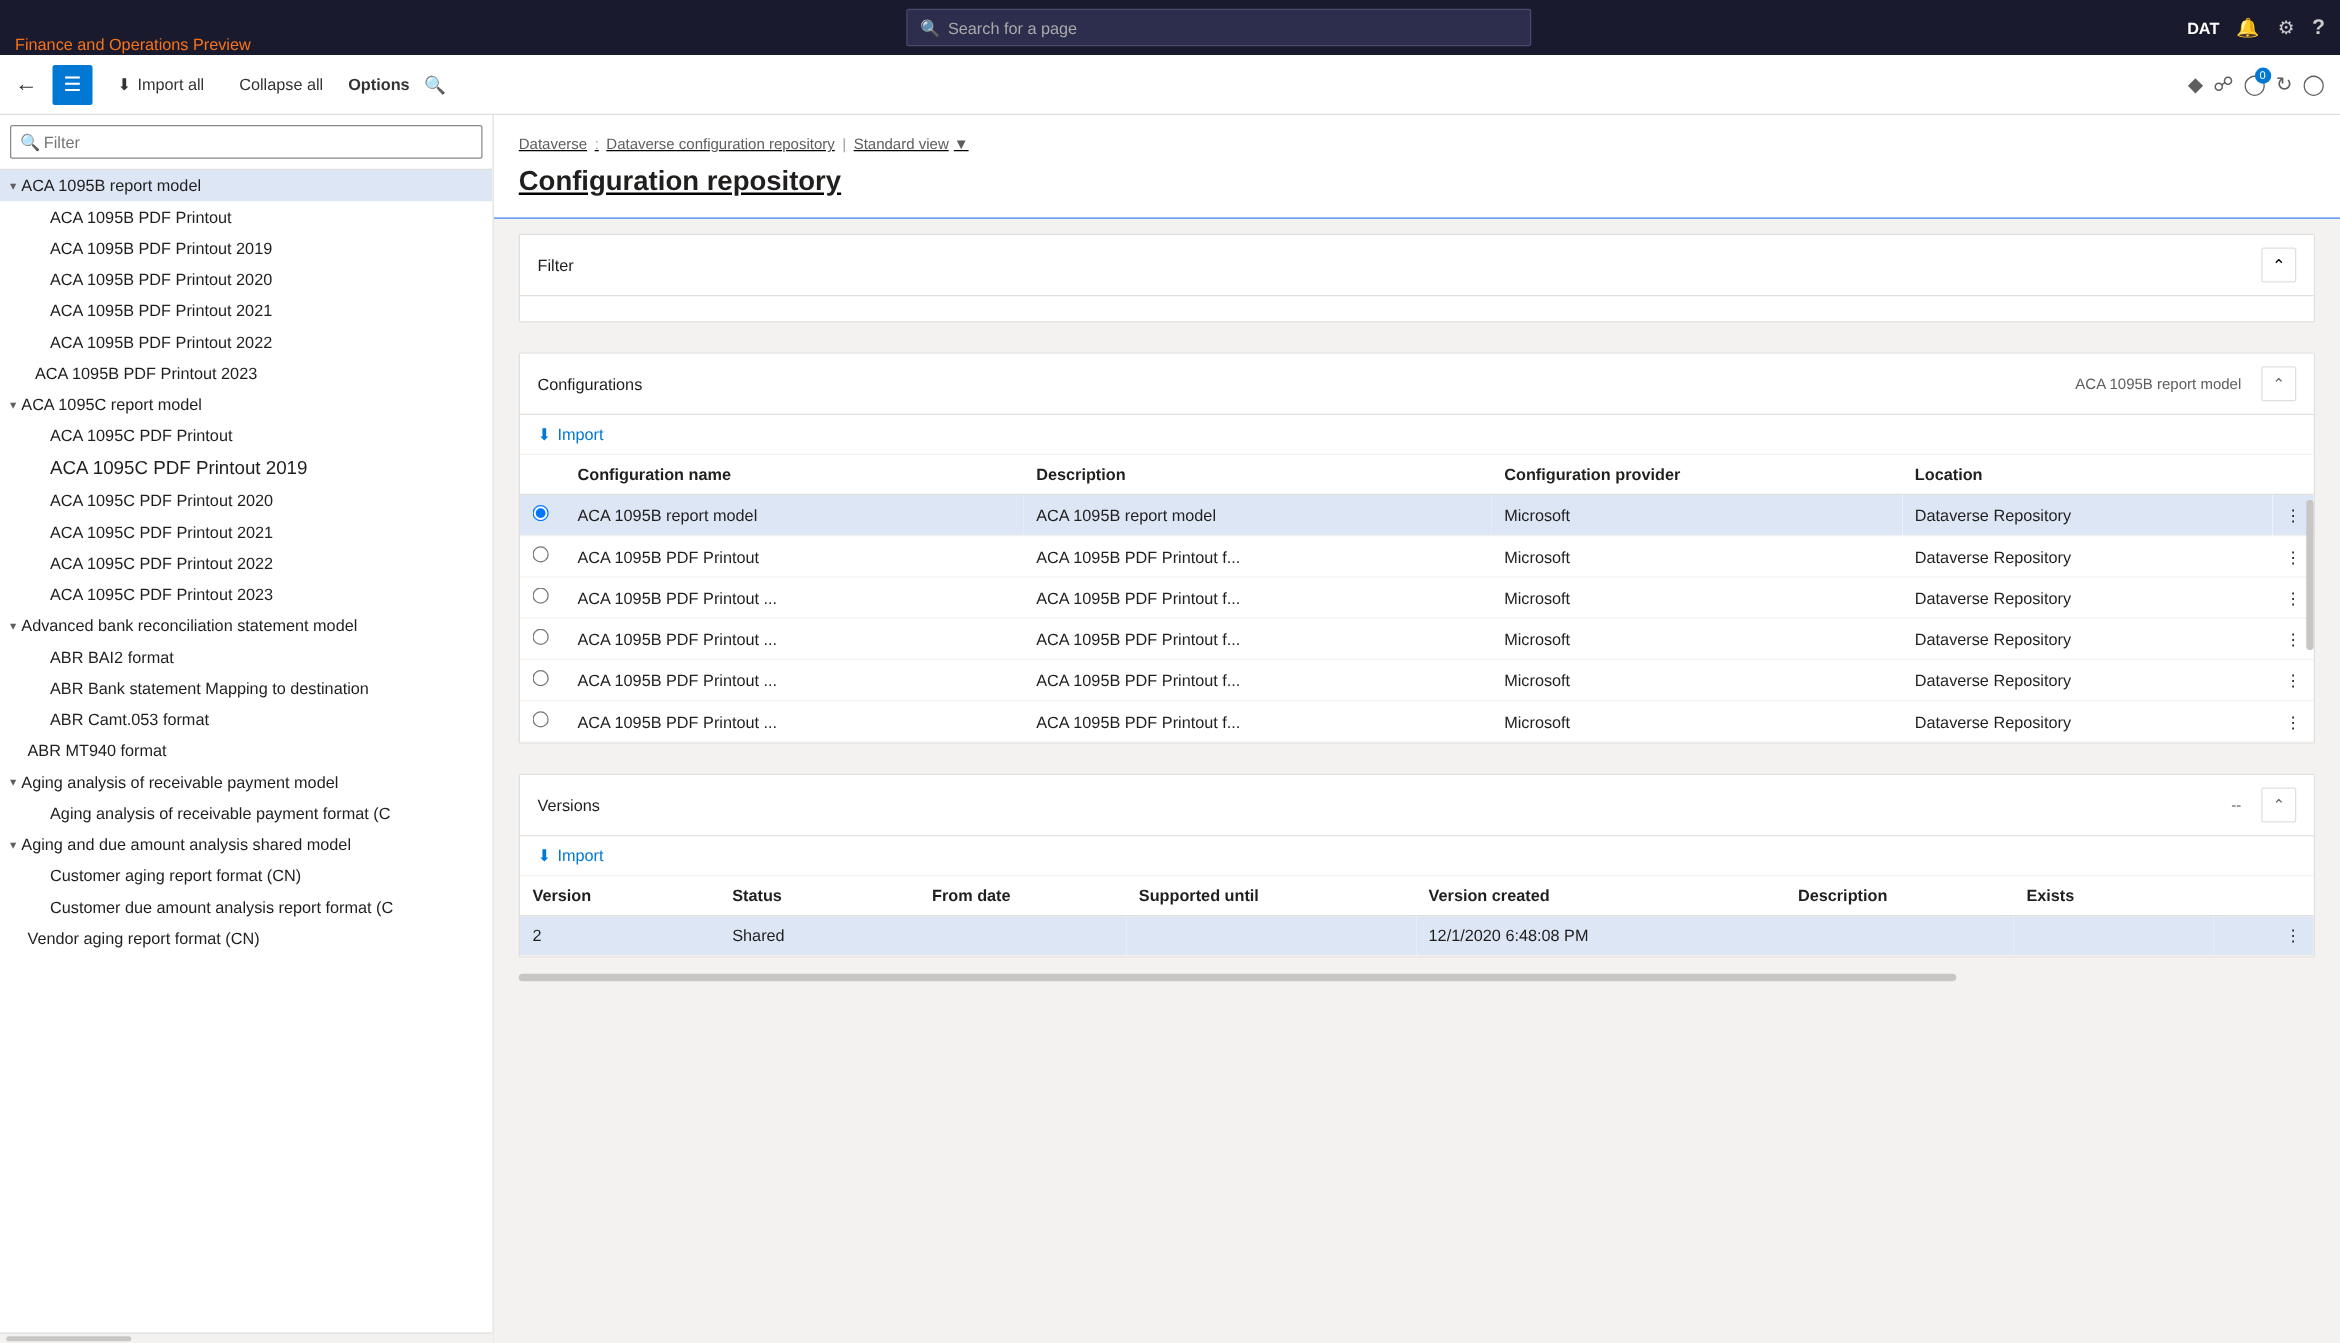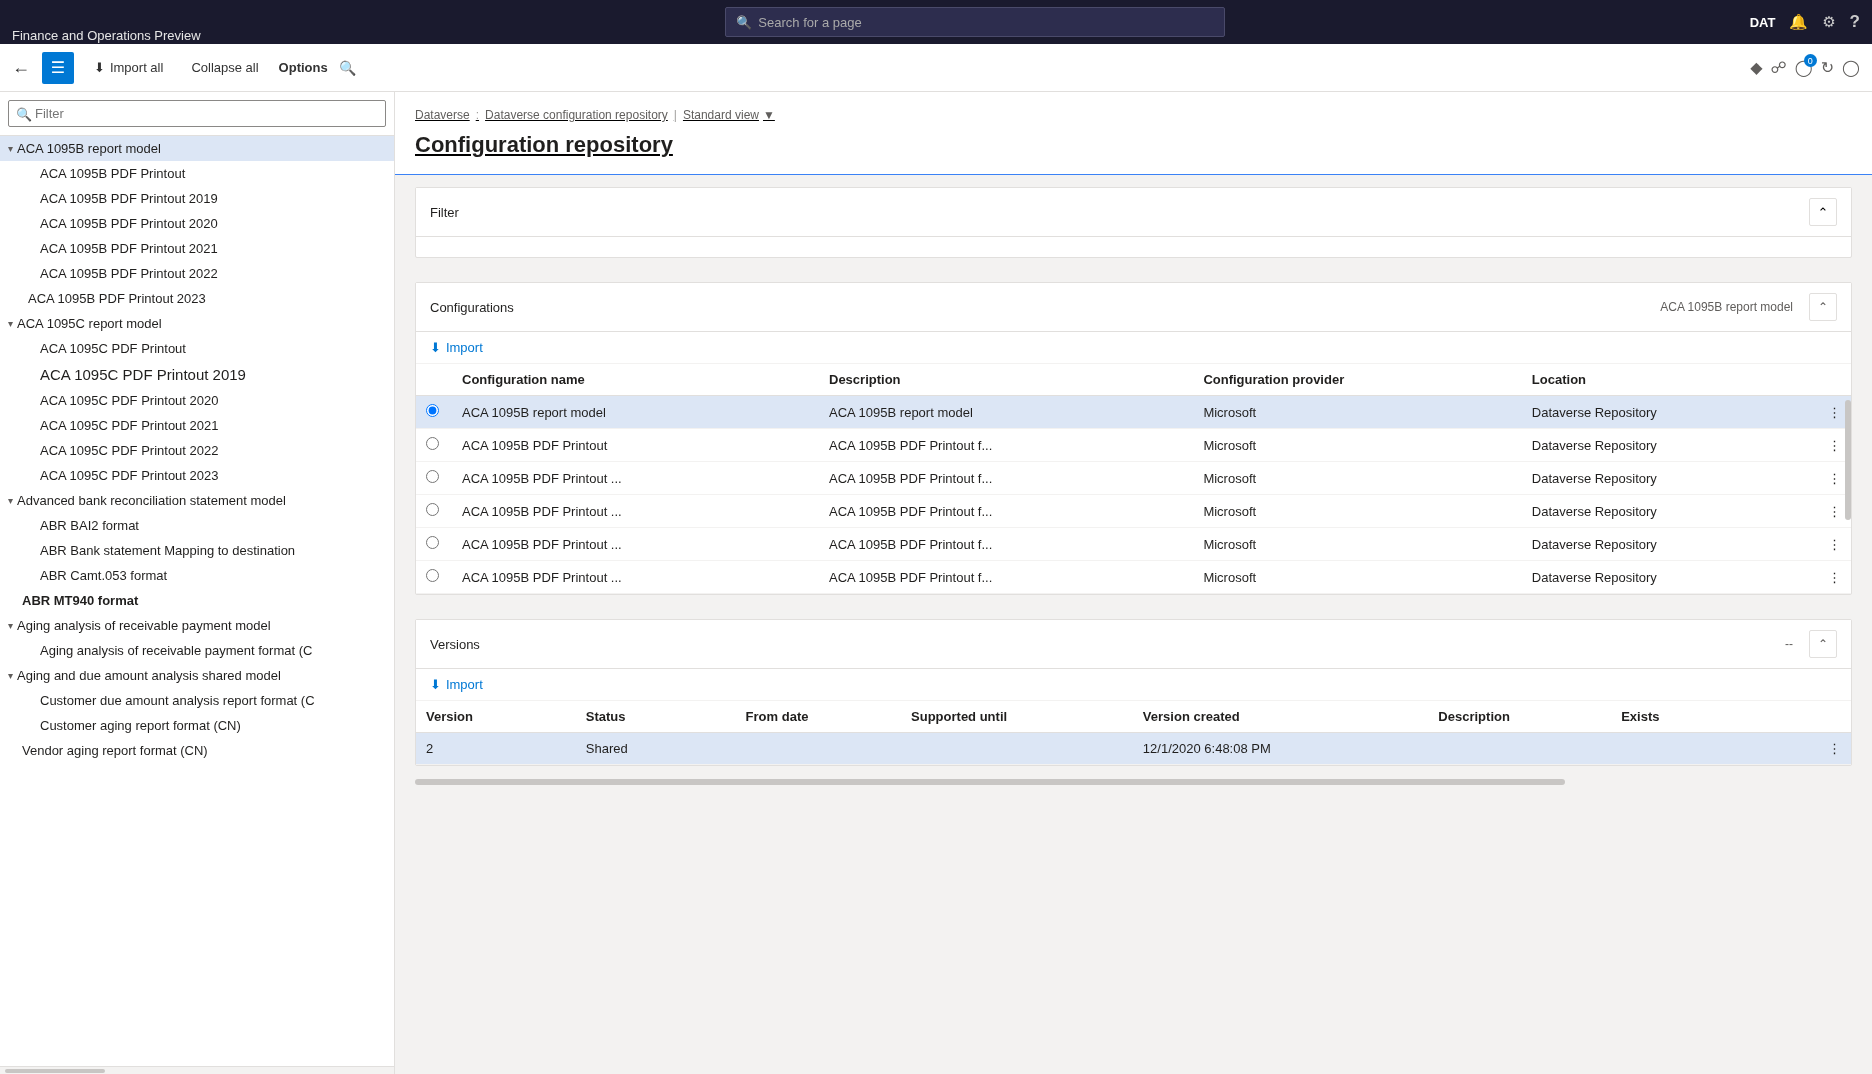--- a/index.html
+++ b/index.html
@@ -350,21 +350,21 @@
     .config-panel-header-badge {
       font-size: 12px;
       color: #605e5c;
       margin-right: 8px;
     }
   </style>
 </head>
 <body>
 
 <div class="top-nav">
-  <span style="color:#e5e5e5;font-size:13px;margin-top:26px;">Finance and Operations Preview</span>
+  <span style="color:#f97316;font-size:13px;margin-top:26px;">Finance and Operations Preview</span>
   <div style="flex:1;display:flex;justify-content:center;">
     <div class="top-nav-search">
       <span style="margin-right:6px;color:#aaa;">🔍</span>
       <input type="text" placeholder="Search for a page" style="">
     </div>
   </div>
   <div class="top-nav-right">
     <span style="color:#fff;font-size:13px;font-weight:600;">DAT</span>
     <span class="top-nav-icon">🔔</span>
     <span class="top-nav-icon">⚙</span>
@@ -470,43 +470,43 @@
           <span style="font-size:13px;">ABR BAI2 format</span>
         </div>
         <div class="tree-item" style="padding-left: 26px;">
           <span style="width:14px;display:inline-block;"></span>
           <span style="font-size:13px;">ABR Bank statement Mapping to destination</span>
         </div>
         <div class="tree-item" style="padding-left: 26px;">
           <span style="width:14px;display:inline-block;"></span>
           <span style="font-size:13px;">ABR Camt.053 format</span>
         </div>
-        <div class="tree-item" style=" font-weight: bold;">
+        <div class="tree-item" style="">
           <span style="width:14px;display:inline-block;"></span>
           <span style="font-size:13px;">ABR MT940 format</span>
         </div>
         <div class="tree-item" style="">
           <span style="font-size:10px;margin-right:4px;color:#605e5c;">▾</span>
           <span style="font-size:13px;">Aging analysis of receivable payment model</span>
         </div>
         <div class="tree-item" style="padding-left: 26px;">
           <span style="width:14px;display:inline-block;"></span>
           <span style="font-size:13px;">Aging analysis of receivable payment format (C</span>
         </div>
         <div class="tree-item" style="">
           <span style="font-size:10px;margin-right:4px;color:#605e5c;">▾</span>
           <span style="font-size:13px;">Aging and due amount analysis shared model</span>
         </div>
         <div class="tree-item" style="padding-left: 26px;">
           <span style="width:14px;display:inline-block;"></span>
+          <span style="font-size:13px;">Customer aging report format (CN)</span>
+        </div>
+        <div class="tree-item" style="padding-left: 26px;">
+          <span style="width:14px;display:inline-block;"></span>
           <span style="font-size:13px;">Customer due amount analysis report format (C</span>
-        </div>
-        <div class="tree-item" style="padding-left: 26px;">
-          <span style="width:14px;display:inline-block;"></span>
-          <span style="font-size:13px;">Customer aging report format (CN)</span>
         </div>
         <div class="tree-item" style="">
           <span style="width:14px;display:inline-block;"></span>
           <span style="font-size:13px;">Vendor aging report format (CN)</span>
         </div>
       </div>
     <div class="sidebar-bottom-scroll">
       <div class="sidebar-bottom-scroll-bar"></div>
     </div>
     <div class="resize-handle"></div>

